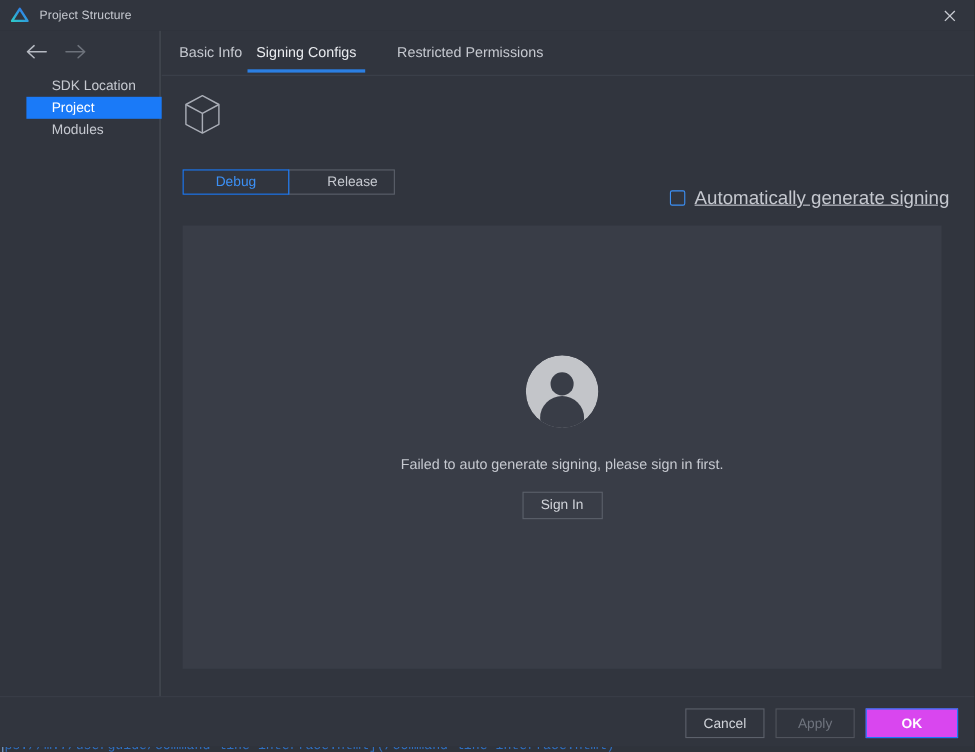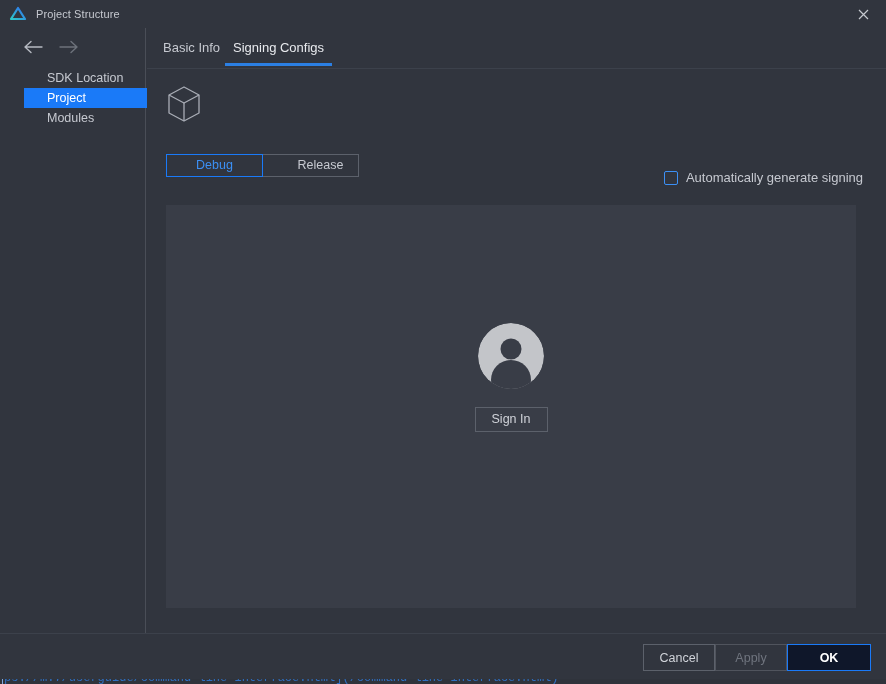--- a/index.html
+++ b/index.html
@@ -179,23 +179,24 @@
   }
   .checkbox {
     width: 14px; height: 14px;
     box-sizing: border-box;
     border: 1.5px solid #3c90f5;
     border-radius: 2px;
     background: transparent;
     flex: none;
   }
   .autogen-label {
-    font-size: 13px;
-    color: #c6c9d0;
-    white-space: nowrap;
+    font-size: 17px;
+    color: #c6c9d0;
+    white-space: nowrap;
+    text-decoration: underline;
   }
 
   .panel {
     position: absolute;
     left: 19px; top: 177px;
     width: 690px;
     height: 403px;
     background: #393d47;
   }
 
@@ -242,37 +243,38 @@
     position: absolute;
     left: 0; top: 634px;
     width: 886px;
     height: 45px;
     background: #31353e;
   }
   .footer-btns {
     position: absolute;
     right: 15px; top: 10px;
     display: flex;
+    gap: 10px;
   }
   .btn {
     height: 27px;
     min-width: 72px;
     padding: 0 14px;
     box-sizing: border-box;
     font-size: 12.5px;
     font-family: "Liberation Sans", sans-serif;
     border: 1px solid #5c616b;
     background: transparent;
     color: #d0d3d9;
     cursor: default;
     white-space: nowrap;
   }
   .btn.disabled { color: #6f747e; border-color: #50545d; }
   .btn.primary {
-    background: #0f172a;
+    background: #d946ef;
     border-color: #1a7af8;
     color: #ffffff;
     font-weight: bold;
     min-width: 84px;
   }
 
   
   .bottom-strip {
     position: absolute;
     left: 0; top: 679px;
@@ -345,20 +347,23 @@
   <div class="content">
 
     <div class="tabs">
       <div class="tab" style="left:16px;">
         <span>Basic Info</span>
       </div>
       <div class="tab active" style="left:86px;">
         <span>Signing Configs</span>
         <span class="underline"></span>
       </div>
+      <div class="tab" style="left:214px;">
+        <span>Restricted Permissions</span>
+      </div>
     </div>
     <div class="tabs-sep"></div>
 
     <svg class="cube-icon" width="36" height="38" viewBox="0 0 36 38">
       <path d="M18 2 L33 10 L33 28 L18 36 L3 28 L3 10 Z" fill="none" stroke="#a9adb6" stroke-width="1.3" stroke-linejoin="round"></path>
       <path d="M3 10 L18 18 L33 10" fill="none" stroke="#a9adb6" stroke-width="1.3" stroke-linejoin="round"></path>
       <path d="M18 18 L18 36" fill="none" stroke="#a9adb6" stroke-width="1.3"></path>
     </svg>
 
     <div class="seg-group">
@@ -382,20 +387,21 @@
             <clipPath id="avclip">
                 <circle cx="33" cy="33" r="33"></circle>
               </clipPath>
           </defs>
           <g clip-path="url(#avclip)">
             <circle cx="33" cy="33" r="33" fill="#c3c5c9"></circle>
             <circle cx="33" cy="26" r="10.5" fill="#393d47"></circle>
             <circle cx="33" cy="57" r="20" fill="#393d47"></circle>
           </g>
         </svg>
+        <div class="panel-msg">Failed to auto generate signing, please sign in first.</div>
         <button class="signin-btn">Sign In</button>
       </div>
     </div>
 
   </div>
 
   <div class="footer-sep"></div>
   <div class="footer">
     <div class="footer-btns">
       <button class="btn">Cancel</button>

